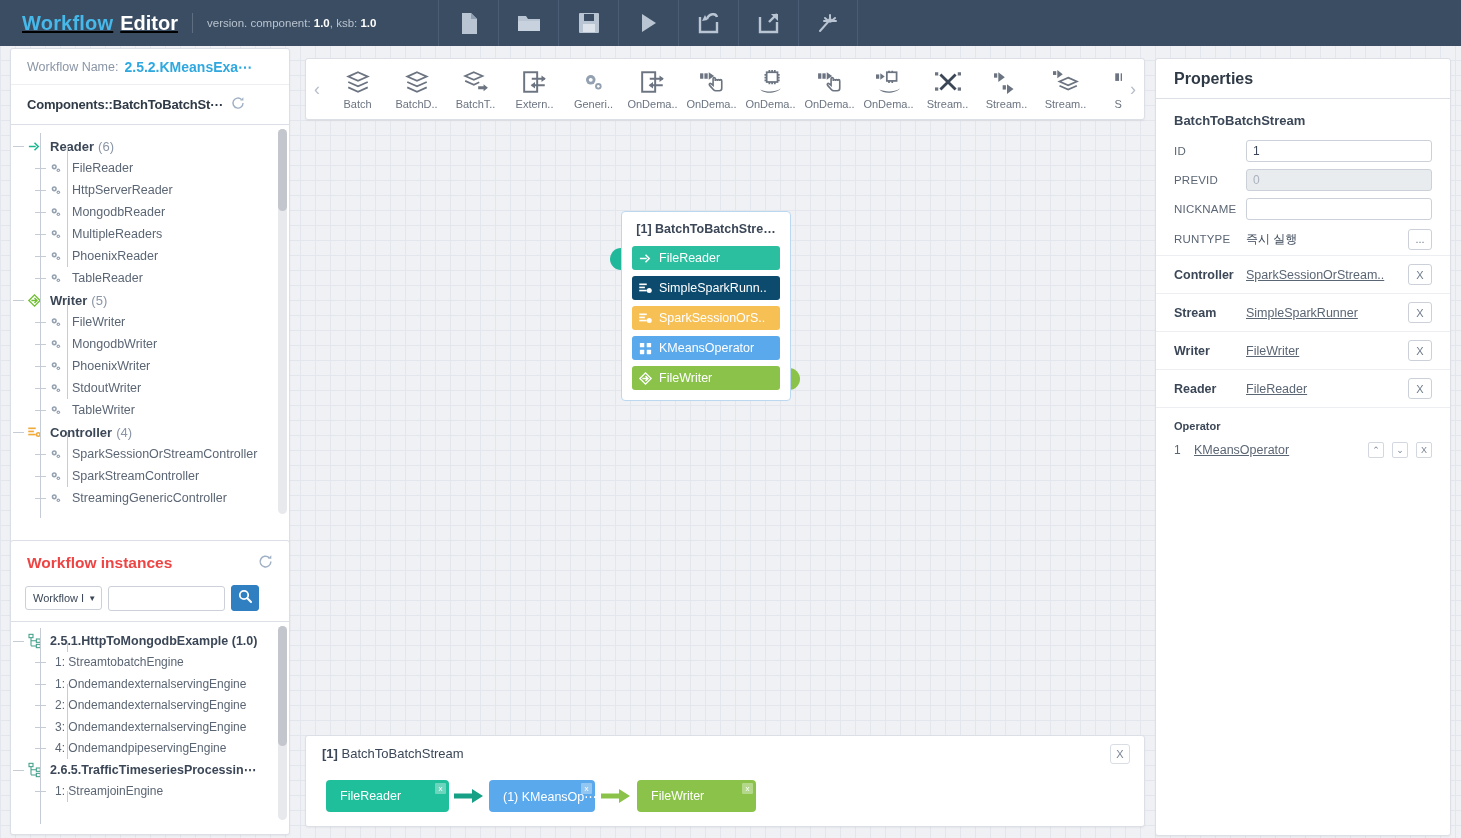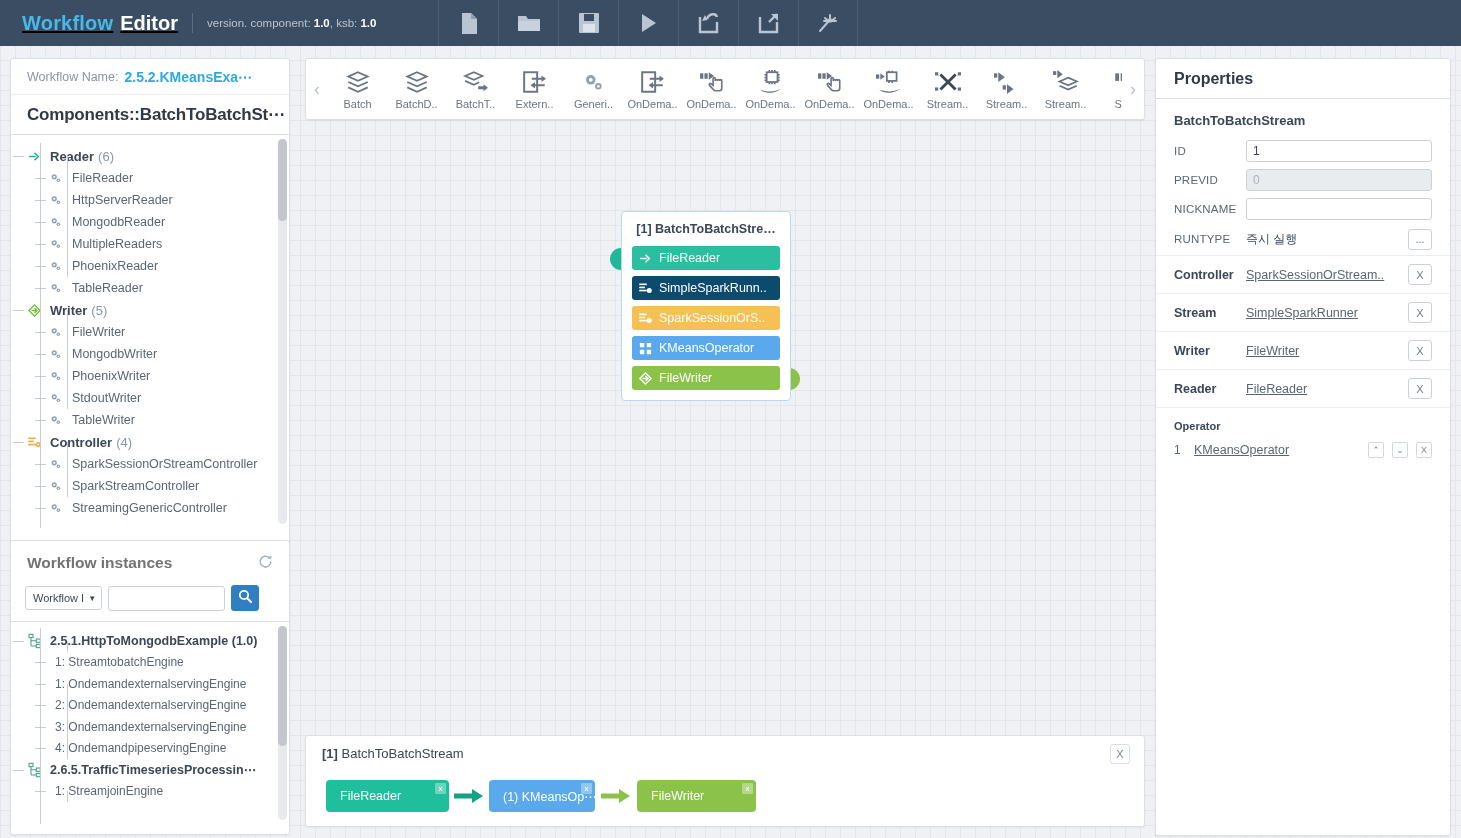--- a/index.html
+++ b/index.html
@@ -47,32 +47,32 @@
   
   .card {
     position: absolute;
     background: #fff;
     border: 1px solid #dcdfe6;
     border-radius: 3px;
     box-shadow: 0 1px 2px rgba(0,0,0,.05);
   }
 
   
-  #left-top { left: 10px; top: 58px; width: 280px; height: 584px; overflow: hidden; }
+  #left-top { left: 10px; top: 48px; width: 280px; height: 584px; overflow: hidden; }
   .wf-name-row {
     height: 36px; display: flex; align-items: center; gap: 6px;
     padding: 0 16px; font-size: 12.5px; color: #8a95a5;
     border-bottom: 1px solid #eceef2;
   }
   .wf-name-row .val { color: #2fa8e0; font-weight: bold; font-size: 14px; }
   .comp-title-row {
     height: 40px; display: flex; align-items: center; gap: 8px;
     padding: 0 16px; border-bottom: 1px solid #dcdfe6;
   }
-  .comp-title-row .t { font-size: 17px; font-weight: bold; color: #2f3a46; letter-spacing: -.2px; }
+  .comp-title-row .t { font-size: 13px; font-weight: bold; color: #2f3a46; letter-spacing: -.2px; }
   .refresh-ic { color: #9fb0c4; flex: none; cursor: pointer; }
 
   .tree { position: relative; height: 393px; overflow: hidden; padding: 10px 0 0 0; }
   .tnode { display: flex; align-items: center; height: 22px; font-size: 12.5px; white-space: nowrap; }
   .tnode.grp { font-weight: bold; color: #3b4757; font-size: 13px; }
   .tnode.leaf { color: #5b6674; }
   .tnode .cnt { color: #8a95a5; font-weight: normal; margin-left: 4px; }
   .elb { width: 16px; height: 22px; flex: none; position: relative; }
   .elb:before { 
     content: ""; position: absolute; left: 2px; top: 11px; width: 11px; height: 1px; background: #c6ccd6;
@@ -87,21 +87,21 @@
     background: #e8e9ed; border-radius: 5px;
   }
   .vthumb { position: absolute; width: 9px; background: #c3c6cc; border-radius: 5px; }
 
   
   #left-bot { left: 10px; top: 540px; width: 280px; height: 295px; overflow: hidden; }
   .wi-head {
     height: 44px; display: flex; align-items: center; justify-content: space-between;
     padding: 0 16px;
   }
-  .wi-head .t { font-size: 15.5px; font-weight: bold; color: #737373; }
+  .wi-head .t { font-size: 15.5px; font-weight: bold; color: #ef4444; }
   .wi-search { display: flex; align-items: center; gap: 6px; padding: 0 14px 10px 14px; }
   .sel-box {
     height: 24px; min-width: 70px; border: 1px solid #ccd1d9; border-radius: 3px;
     background: #fff; display: flex; align-items: center; gap: 4px;
     padding: 0 5px 0 7px; font-size: 11px; color: #3b4757; cursor: pointer; overflow: hidden;
   }
   .sel-box .caret { font-size: 8px; color: #3b4757; }
   .txt-input {
     height: 25px; width: 117px; border: 1px solid #ccd1d9; border-radius: 3px;
     background: #fff; font-size: 12px; padding: 0 6px; color: #3b4757;

